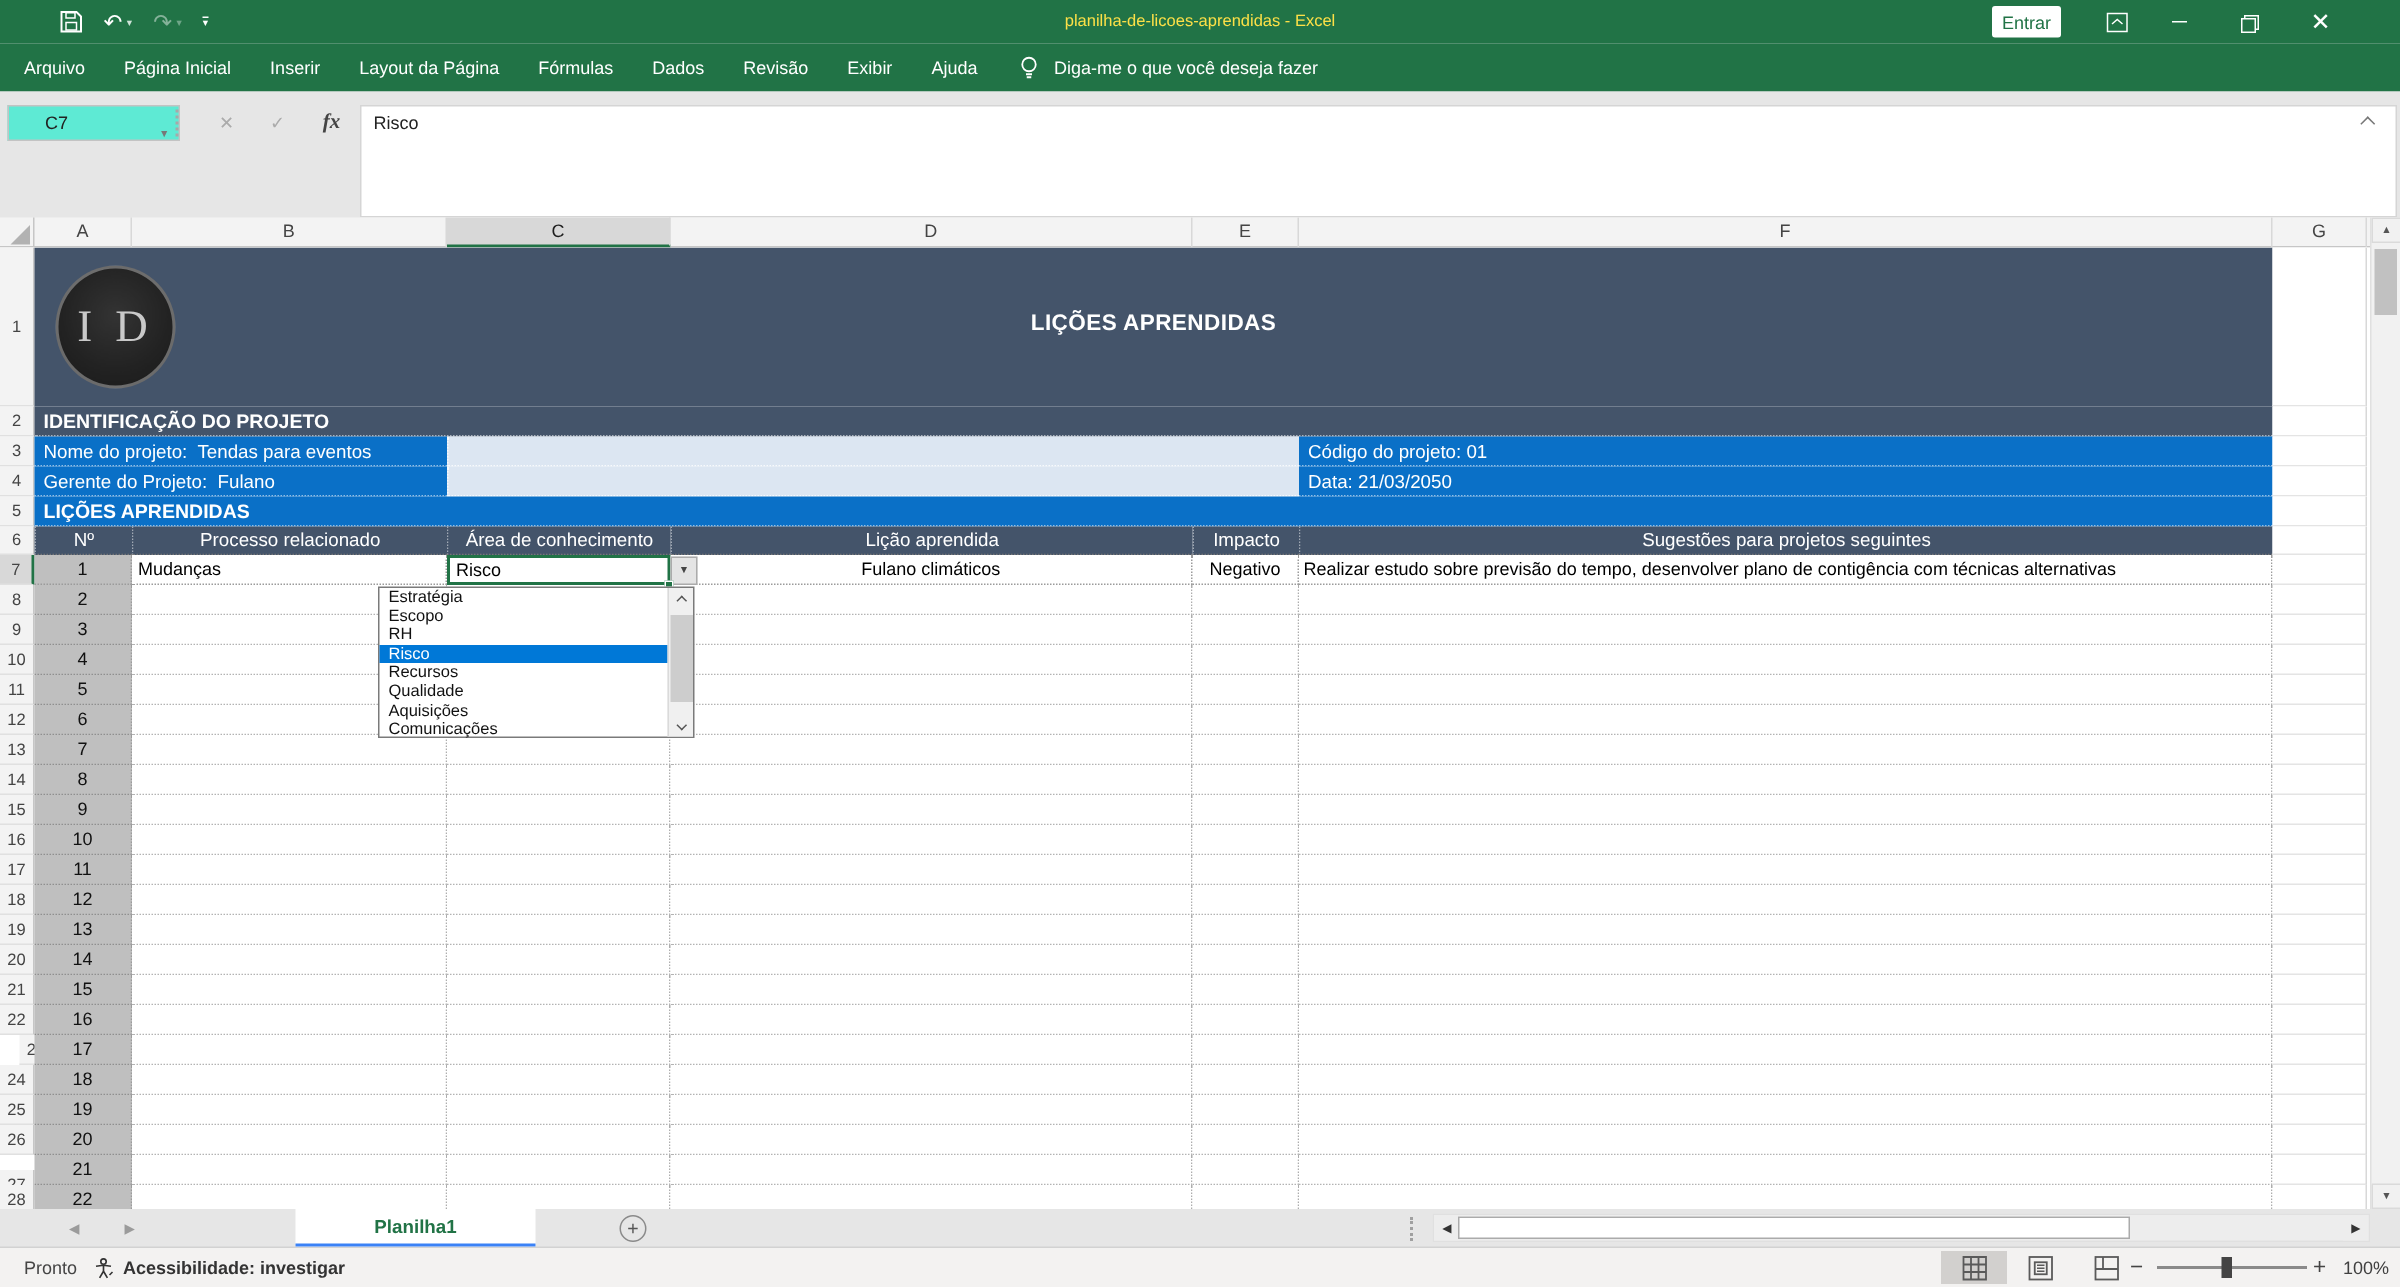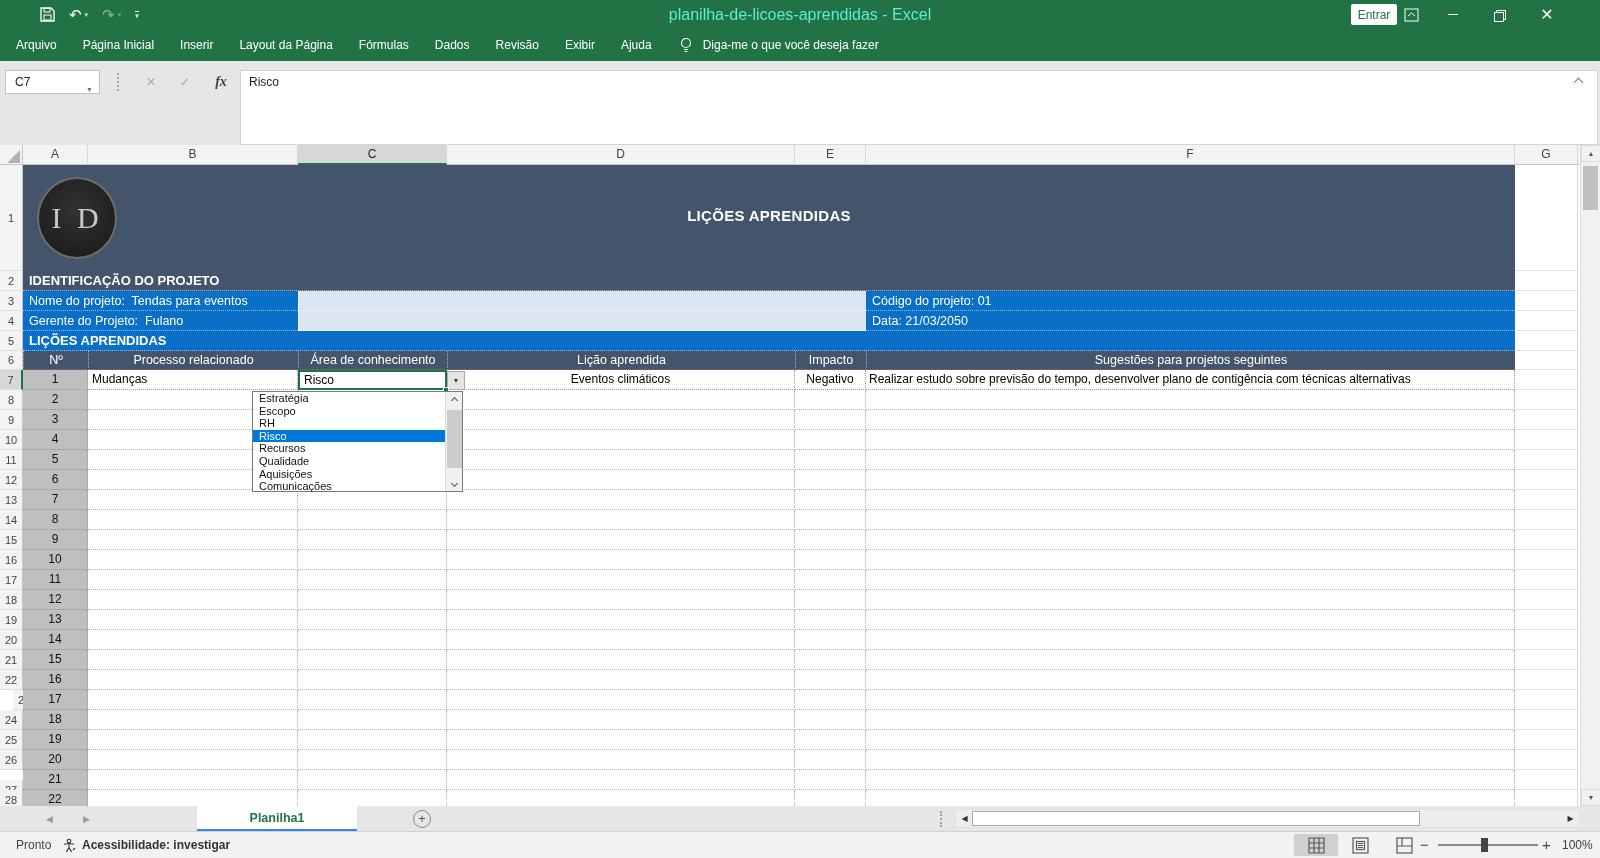--- a/index.html
+++ b/index.html
@@ -6,37 +6,37 @@
   html,body { width:1600px; height:858px; overflow:hidden; font-family:"Liberation Sans",sans-serif; }
   .app { position:relative; width:1600px; height:858px; background:#E6E6E6; overflow:hidden; }
 
   
   .titlebar { position:absolute; left:0; top:0; width:1600px; height:29px; background:#217346; }
   .qat { position:absolute; left:40px; top:0; height:29px; display:flex; align-items:center; gap:14px; }
   .qat .btn { color:#fff; display:flex; align-items:center; }
   .qat .caret { font-size:7px; color:#cfe3d8; margin-left:3px; }
   .qat .dim { opacity:.45; }
   .overline-caret { border-top:1px solid #fff; font-size:7px; color:#fff; padding-top:1px; line-height:6px; }
-  .title-text { position:absolute; left:800px; top:0; transform:translateX(-50%); height:29px; line-height:29px; color:#5eead4; font-size:16px; white-space:nowrap; }
-  .entrar { position:absolute; left:1328px; top:4px; width:46px; height:21px; background:#fff; color:#217346; font-size:12px; display:flex; align-items:center; justify-content:center; border-radius:2px;margin-left:23px; }
+  .title-text { position:absolute; left:800px; top:0; transform:translateX(-50%); height:29px; line-height:29px; color:#fde047; font-size:11px; white-space:nowrap; }
+  .entrar { position:absolute; left:1328px; top:4px; width:46px; height:21px; background:#fff; color:#217346; font-size:12px; display:flex; align-items:center; justify-content:center; border-radius:2px; }
   .winbtn { position:absolute; top:0; width:34px; height:29px; display:flex; align-items:center; justify-content:center; color:#fff; }
   .restore-glyph { position:relative; width:10px; height:10px; }
   .restore-glyph:before { content:""; position:absolute; left:2px; top:0; width:8px; height:8px; border:1px solid #fff; }
   .restore-glyph:after { content:""; position:absolute; left:0; top:2px; width:8px; height:8px; border:1px solid #fff; background:#217346; }
   .min-glyph { width:10px; border-top:1px solid #fff; }
 
   
   .menubar { position:absolute; left:0; top:29px; width:1600px; height:32px; background:#217346; display:flex; align-items:center; }
   .menu-item { color:#fff; font-size:12px; padding:0 13px; height:32px; line-height:32px; white-space:nowrap; }
   .tellme { display:flex; align-items:center; gap:10px; color:#fff; font-size:12px; margin-left:14px; }
   .comment-icon { position:absolute; right:12px; top:37px; }
 
   
   .fbar { position:absolute; left:0; top:61px; width:1600px; height:84px; background:#E6E6E6; }
-  .namebox { position:absolute; left:5px; top:9px; width:95px; height:24px; background:#ffffff; border:1px solid #C3C3C3; font-size:12px; color:#222; line-height:22px; padding-left:9px; }
+  .namebox { position:absolute; left:5px; top:9px; width:115px; height:24px; background:#5eead4; border:1px solid #C3C3C3; font-size:12px; color:#222; line-height:22px; padding-left:24px; }
   .namebox .nb-arrow { position:absolute; right:6px; top:8px; font-size:7px; color:#777; }
   .fbar-dots { position:absolute; left:117px; top:12px; height:18px; border-left:2px dotted #A8A8A8; }
   .fbar-btn { position:absolute; top:9px; width:26px; height:24px; display:flex; align-items:center; justify-content:center; font-size:12px; }
   .fx { font-family:"Liberation Serif",serif; font-style:italic; font-weight:bold; color:#444; font-size:14px; }
   .finput { position:absolute; left:240px; top:9px; width:1358px; height:75px; background:#fff; border:1px solid #D5D5D5; font-size:12px; color:#222; padding:4px 8px; }
   .fcollapse { position:absolute; right:10px; top:4px; width:12px; height:8px; }
   .chev-up { display:inline-block; width:7px; height:7px; border-left:1.5px solid #777; border-top:1.5px solid #777; transform:rotate(45deg); }
   .chev-down { display:inline-block; width:7px; height:7px; border-left:1.5px solid #555; border-top:1.5px solid #555; transform:rotate(225deg); }
 
   
@@ -289,21 +289,21 @@
     <div class="cell cB r6 hdr6">Processo relacionado</div>
     <div class="cell cC r6 hdr6">Área de conhecimento</div>
     <div class="cell cD r6 hdr6">Lição aprendida</div>
     <div class="cell cE r6 hdr6">Impacto</div>
     <div class="cell cF r6 hdr6">Sugestões para projetos seguintes</div>
     <div class="cell cG r6"></div>
 
     <div class="cell cA r7 dcell graynum">1</div>
     <div class="cell cB r7 dcell padl">Mudanças</div>
     <div class="cell cC r7 selcell">Risco</div>
-    <div class="cell cD r7 dcell ctr">Eventos climáticos</div>
+    <div class="cell cD r7 dcell ctr">Fulano climáticos</div>
     <div class="cell cE r7 dcell ctr">Negativo</div>
     <div class="cell cF r7 dcell" style="padding-left:3px;">Realizar estudo sobre previsão do tempo, desenvolver plano de contigência com técnicas alternativas</div>
     <div class="cell cG r7"></div>
 
     <div class="dd-btn">▼</div>
     <div class="fillhandle"></div>
 
     <div>
         <div class="erow" style="top: 225px;">
           <div class="ec ec-a">2</div>

